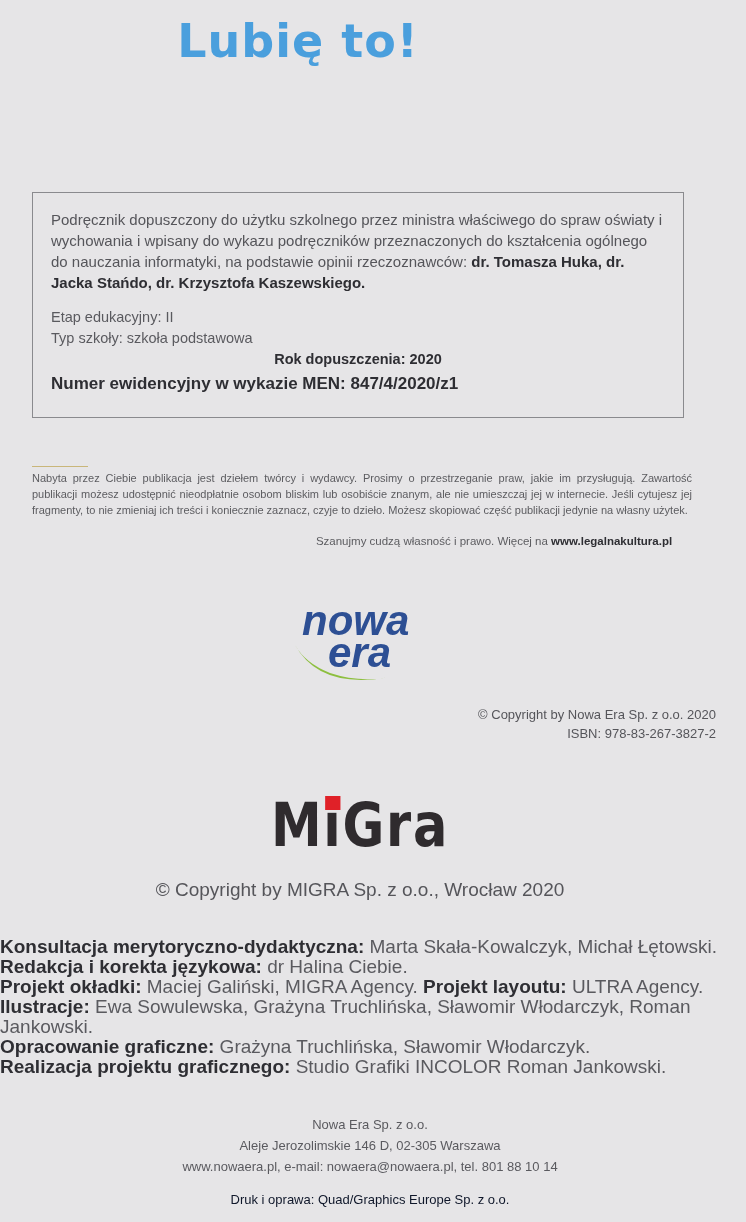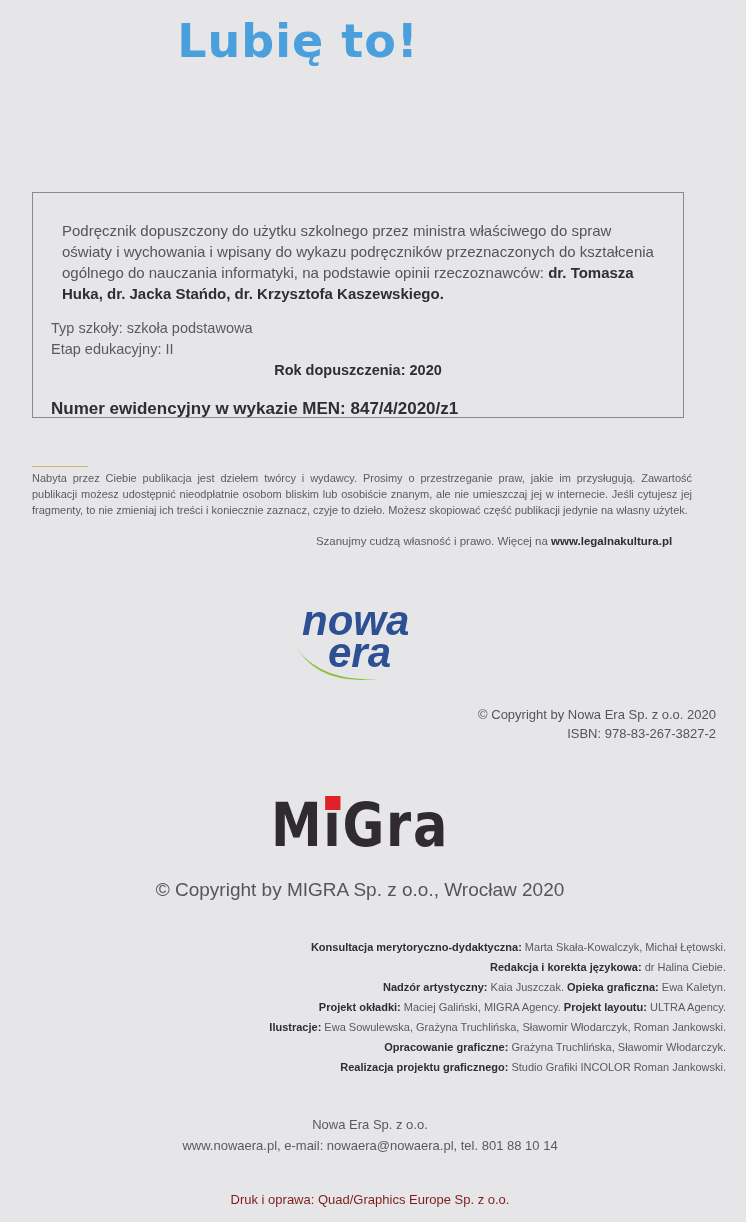--- a/index.html
+++ b/index.html
@@ -15,63 +15,63 @@
     text-align:center;
     font-family:"DejaVu Sans", sans-serif;
     font-weight:bold; font-size:46px; letter-spacing:1px;
     color:#4a9fdd;
   }
   .approval-box {
     position:absolute; left:32px; top:192px; width:652px; height:226px;
     border:1.5px solid #8a8a8e; box-sizing:border-box;
     padding:16px 18px 0 18px;
   }
-  .approval-box .para { font-size:15px; line-height:21px; color:#55555a; margin:11px; }
+  .approval-box .para { font-size:15px; line-height:21px; color:#55555a; margin:0; }
   .approval-box .para b { color:#2e2e33; }
   .approval-box .meta { margin-top:14px; font-size:14.5px; line-height:21px; color:#5a5a5f; }
   .approval-box .meta .bold { color:#2e2e33; font-weight:bold;text-align:center; }
-  .approval-box .number { margin-top:18px; font-size:17px; font-weight:bold; color:#2e2e33; }
+  .approval-box .number { margin-top:4px; font-size:17px; font-weight:bold; color:#2e2e33; }
   .rule { position:absolute; left:32px; top:466px; width:56px; height:1px; background:#c9b67a; }
   .legal {
     position:absolute; left:32px; top:470px; width:660px;
     font-size:11px; line-height:16px; color:#5c5c60; text-align:justify;
   }
   .legal-sign {
     position:absolute; left:300px; top:535px; width:388px; text-align:center;
     font-size:11.5px; color:#5c5c60;
   }
   .legal-sign b { color:#2e2e33; }
   .nowa-logo { position:absolute; left:290px; top:595px; width:140px; height:95px; }
   .nowa-copy { position:absolute; left:0; width:716px; top:705px; text-align:right; font-size:13px; line-height:19px; color:#55555a; }
   .migra-logo {
     position:absolute; left:0; width:720px; top:790px; text-align:center;
     font-family:"DejaVu Sans", sans-serif; font-weight:bold; font-size:60px;
     color:#2f2b2e; letter-spacing:2px; transform:scaleX(0.85);
   }
   .migra-i { position:relative; display:inline-block; }
   .migra-dot { position:absolute; left:10%; top:6px; width:80%; height:14px; background:#e02128; }
   .migra-copy { position:absolute; left:0; width:720px; top:879px; text-align:center; font-size:19px; color:#55555a; }
-  .credits { position:absolute; left:0; width:726px; top:937px; text-align:right; font-size:11px; line-height:20px; color:#5a5a5f; }
+  .credits { position:absolute; left:0; width:726px; top:937px; text-align:left; font-size:19px; line-height:20px; color:#5a5a5f; }
   .credits b { color:#2e2e33; }
   .address { position:absolute; left:0; width:740px; top:1114px; text-align:center; font-size:13px; line-height:21px; color:#5a5a5f; }
-  .print { position:absolute; left:0; width:740px; top:1192px; text-align:center; font-size:13px; color:#7f1d1d; }
+  .print { position:absolute; left:0; width:740px; top:1192px; text-align:center; font-size:13px; color:#0f172a; }
 </style>
 </head>
 <body>
 
 <div class="title">Lubię to!</div>
 
 <div class="approval-box">
   <p class="para">
     <span>Podręcznik dopuszczony do użytku szkolnego przez ministra właściwego do spraw oświaty i wychowania i wpisany do wykazu podręczników przeznaczonych do kształcenia ogólnego do nauczania informatyki, na podstawie opinii rzeczoznawców:</span>
     <b>dr. Tomasza Huka, dr. Jacka Stańdo, dr. Krzysztofa Kaszewskiego.</b>
   </p>
   <div class="meta">
+    <div>Etap edukacyjny: II</div>
     <div>Typ szkoły: szkoła podstawowa</div>
-    <div>Etap edukacyjny: II</div>
     <div class="bold">Rok dopuszczenia: 2020</div>
   </div>
   <div class="number">Numer ewidencyjny w wykazie MEN: 847/4/2020/z1</div>
 </div>
 
 <div class="rule"></div>
 <div class="legal">Nabyta przez Ciebie publikacja jest dziełem twórcy i wydawcy. Prosimy o przestrzeganie praw, jakie im przysługują. Zawartość publikacji możesz udostępnić nieodpłatnie osobom bliskim lub osobiście znanym, ale nie umieszczaj jej w internecie. Jeśli cytujesz jej fragmenty, to nie zmieniaj ich treści i koniecznie zaznacz, czyje to dzieło. Możesz skopiować część publikacji jedynie na własny użytek.</div>
 <div class="legal-sign">
   <span>Szanujmy cudzą własność i prawo. Więcej na </span><b>www.legalnakultura.pl</b>
 </div>
@@ -88,25 +88,25 @@
 </div>
 
 <div class="migra-logo">
   <span>M</span><span class="migra-i"><span class="migra-dot"></span><span>ı</span></span><span>Gra</span>
 </div>
 <div class="migra-copy">© Copyright by MIGRA Sp. z o.o., Wrocław 2020</div>
 
 <div class="credits">
   <div><b>Konsultacja merytoryczno-dydaktyczna:</b><span> Marta Skała-Kowalczyk, Michał Łętowski.</span></div>
   <div><b>Redakcja i korekta językowa:</b><span> dr Halina Ciebie.</span></div>
-  <div><b>Nadzór artystyczny:</b><span> Kaia Juszczak. </span><b>Opieka graficzna:</b><span> Ewa Kaletyn.</span></div>
   <div><b>Projekt okładki:</b><span> Maciej Galiński, MIGRA Agency. </span><b>Projekt layoutu:</b><span> ULTRA Agency.</span></div>
   <div><b>Ilustracje:</b><span> Ewa Sowulewska, Grażyna Truchlińska, Sławomir Włodarczyk, Roman Jankowski.</span></div>
   <div><b>Opracowanie graficzne:</b><span> Grażyna Truchlińska, Sławomir Włodarczyk.</span></div>
   <div><b>Realizacja projektu graficznego:</b><span> Studio Grafiki INCOLOR Roman Jankowski.</span></div>
 </div>
 
 <div class="address">
   <div>Nowa Era Sp. z o.o.</div>
+  <div>Aleje Jerozolimskie 146 D, 02-305 Warszawa</div>
   <div>www.nowaera.pl, e-mail: nowaera@nowaera.pl, tel. 801 88 10 14</div>
 </div>
 
 <div class="print">Druk i oprawa: Quad/Graphics Europe Sp. z o.o.</div>
 
 </body></html>

